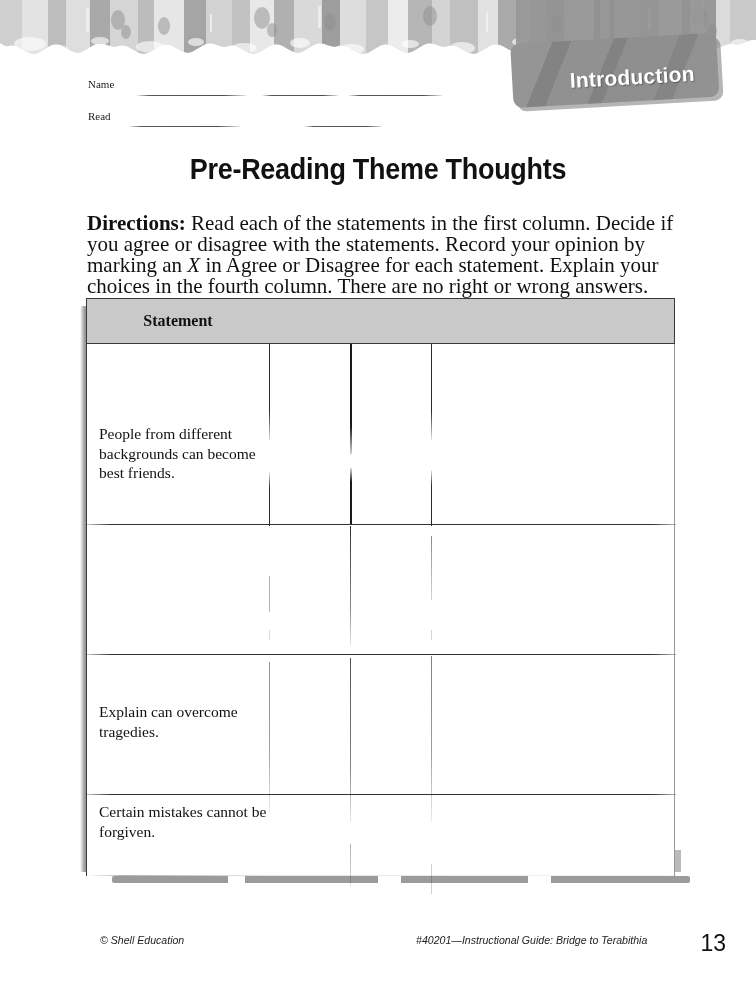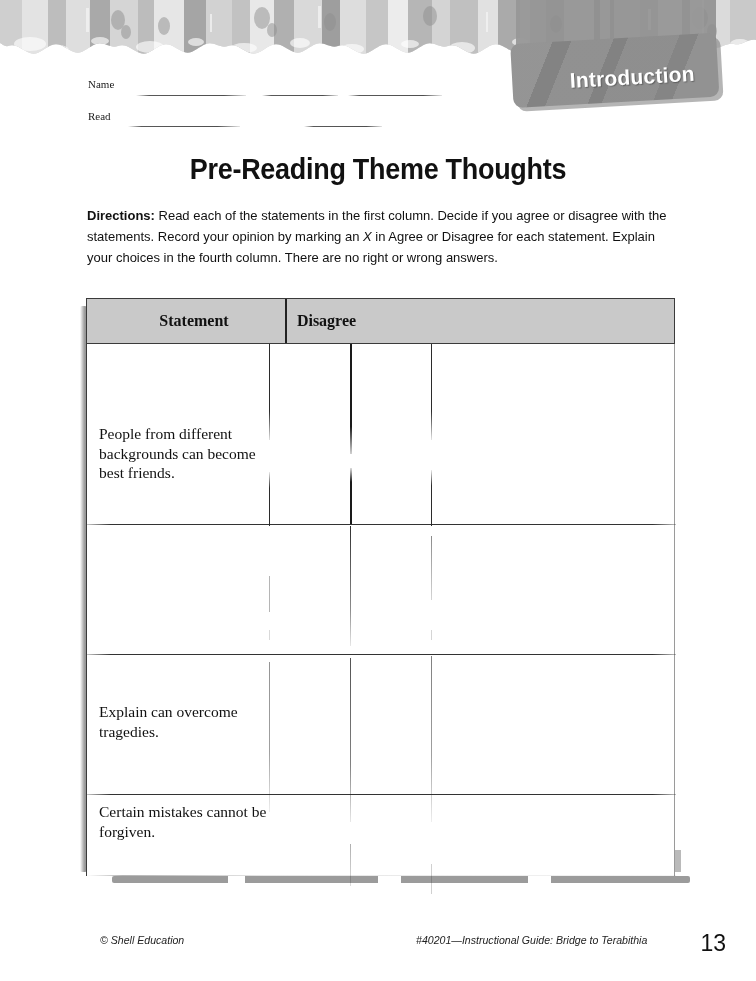--- a/index.html
+++ b/index.html
@@ -99,22 +99,22 @@
     letter-spacing: -0.3px;
     color: #111111;
     transform: scaleX(0.93);
   }
 
   
   #directions {
     position: absolute;
     left: 87px; top: 192px;
     width: 592px;
-    font-family: Liberation Sans, sans-serif;
-    font-size: 13px;
+    font-family: Liberation Serif, serif;
+    font-size: 21px;
     line-height: 21px;
     color: #111111;
     text-align: left;
   }
   #directions .lead { font-weight: bold; }
   #directions .xmark { font-style: italic; }
 
   
   #table-wrap {
     position: absolute;
@@ -149,21 +149,20 @@
 
   #thead-row {
     position: absolute;
     left: 0; top: 0;
     width: 589px; height: 46px;
     background: #c9c9c9;
     box-sizing: border-box;
     border: 1px solid #3a3a3a;
     display: flex;
     align-items: center;
-    padding-left: 16px;
   }
   #thead-row .th {
     font-family: "Liberation Serif", serif;
     font-weight: bold;
     font-size: 16px;
     color: #111111;
     text-align: center;
     box-sizing: border-box;
     height: 100%;
     display: flex;
@@ -372,21 +371,20 @@
 <p id="directions"><span class="lead">Directions:</span><span> Read each of the statements in the first column.  Decide if you agree or disagree with the statements.  Record your opinion by marking an </span><span class="xmark">X</span><span> in Agree or Disagree for each statement.  Explain your choices in the fourth column.  There are no right or wrong answers.</span></p>
 
 <div id="table-wrap">
 
   <div id="table-shadow-left"></div>
   <div id="table-shadow-bottom"></div>
   <div id="table-shadow-right"></div>
 
   <div id="thead-row">
     <div class="th th-statement">Statement</div>
-    <div class="th th-disagree">Disagree</div>
   </div>
 
   <div id="tbody">
 
     <div class="vrule" style="left:182px; top:0px;   height:96px;  background:linear-gradient(180deg,#2b2b2b 0%,#2b2b2b 70%,rgba(43,43,43,0.15) 100%);"></div>
     <div class="vrule" style="left:182px; top:128px; height:54px;  background:linear-gradient(180deg,rgba(43,43,43,0.1) 0%,#2b2b2b 30%,#2b2b2b 100%);"></div>
     <div class="vrule" style="left:182px; top:232px; height:36px;  background:rgba(43,43,43,0.35);"></div>
     <div class="vrule" style="left:182px; top:286px; height:10px;  background:rgba(43,43,43,0.18);"></div>
     <div class="vrule" style="left:182px; top:318px; height:150px; background:linear-gradient(180deg,rgba(43,43,43,0.5) 0%,rgba(43,43,43,0.45) 60%,rgba(43,43,43,0.08) 100%);"></div>
 

